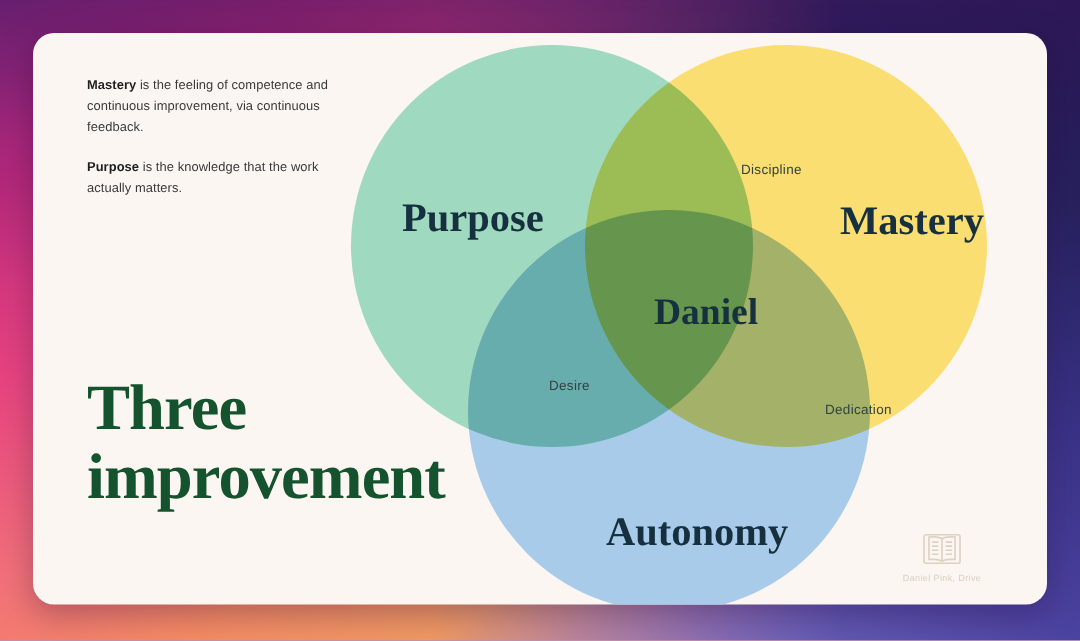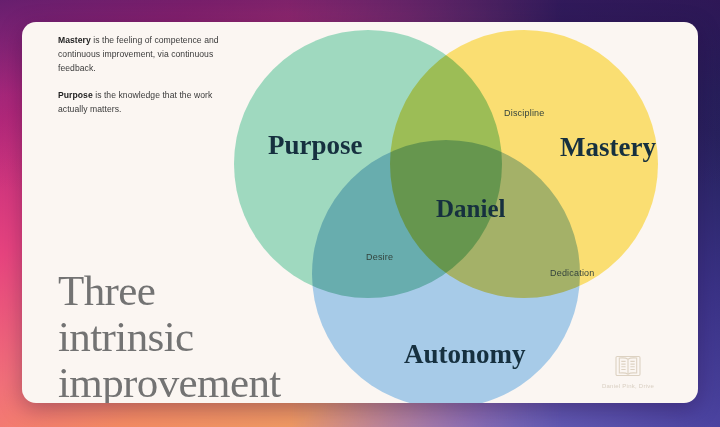--- a/index.html
+++ b/index.html
@@ -94,47 +94,47 @@
   #circle-autonomy {
     left: 290px;  top: 118px;
     width: 268px; height: 268px;
     background: #a7cbe8;
   }
 
   
   #left-col {
     position: absolute;
     left: 36px;
-    top: 12px;
+    top: 28px;
     width: 172px;
     z-index: 5;
   }
   .para {
     font-size: 8.6px;
     line-height: 1.62;
     color: #3a3a3a;
     margin-bottom: 13px;
     letter-spacing: 0.05px;
   }
   .para b {
     font-weight: 700;
     color: #1f1f1f;
   }
 
   #headline {
     position: absolute;
     left: 36px;
-    top: 246px;
+    top: 228px;
     width: 270px;
     z-index: 6;
     font-family: "Liberation Serif", serif;
-    font-weight: 400;
+    font-weight: 700;
     font-size: 43px;
     line-height: 1.07;
-    color: #737373;
+    color: #14532d;
     letter-spacing: -0.6px;
   }
 
   
   .venn-label {
     position: absolute;
     z-index: 7;
     font-family: "Liberation Serif", serif;
     font-weight: 700;
     color: #16303f;
@@ -146,21 +146,21 @@
   #label-drive    { left: 414px; top: 173px; font-size: 25px; }
 
   .overlap-label {
     position: absolute;
     z-index: 7;
     font-size: 9px;
     color: #33423c;
     white-space: nowrap;
     letter-spacing: 0.2px;
   }
-  #label-discipline { left: 442px; top: 86px; padding-left: 40px; }
+  #label-discipline { left: 432px; top: 86px; padding-left: 40px; }
   #label-desire     { left: 344px; top: 230px; }
   #label-dedication { left: 528px; top: 246px; }
 
   
   #attribution {
     position: absolute;
     right: 24px;
     bottom: 14px;
     z-index: 8;
     text-align: center;
@@ -198,21 +198,20 @@
   <div class="overlap-label" id="label-desire">Desire</div>
   <div class="overlap-label" id="label-dedication">Dedication</div>
 
   <div id="left-col">
     <p class="para"><b>Mastery</b><span> is the feeling of competence and continuous improvement, via continuous feedback.</span></p>
     <p class="para"><b>Purpose</b><span> is the knowledge that the work actually matters.</span></p>
   </div>
 
   <div id="headline">
     <div>Three</div>
-    <div>intrinsic</div>
     <div>improvement</div>
   </div>
 
   <div id="attribution">
     <svg id="book-icon" width="26" height="24" viewBox="0 0 26 24" fill="none" stroke="#ddd2c2" stroke-width="1.1">
       <rect x="1" y="2.5" width="24" height="19" rx="1.2"></rect>
       <path d="M13 5.2 C11.4 4.1 9.6 3.8 7.2 3.9 L4.3 4 V19 L7.2 18.9 C9.6 18.8 11.4 19.1 13 20.2"></path>
       <path d="M13 5.2 C14.6 4.1 16.4 3.8 18.8 3.9 L21.7 4 V19 L18.8 18.9 C16.4 18.8 14.6 19.1 13 20.2"></path>
       <path d="M13 5.2 V20.2"></path>
       <path d="M6.3 7.4h4.3M6.3 10.1h4.3M6.3 12.8h4.3M6.3 15.5h4.3"></path>

